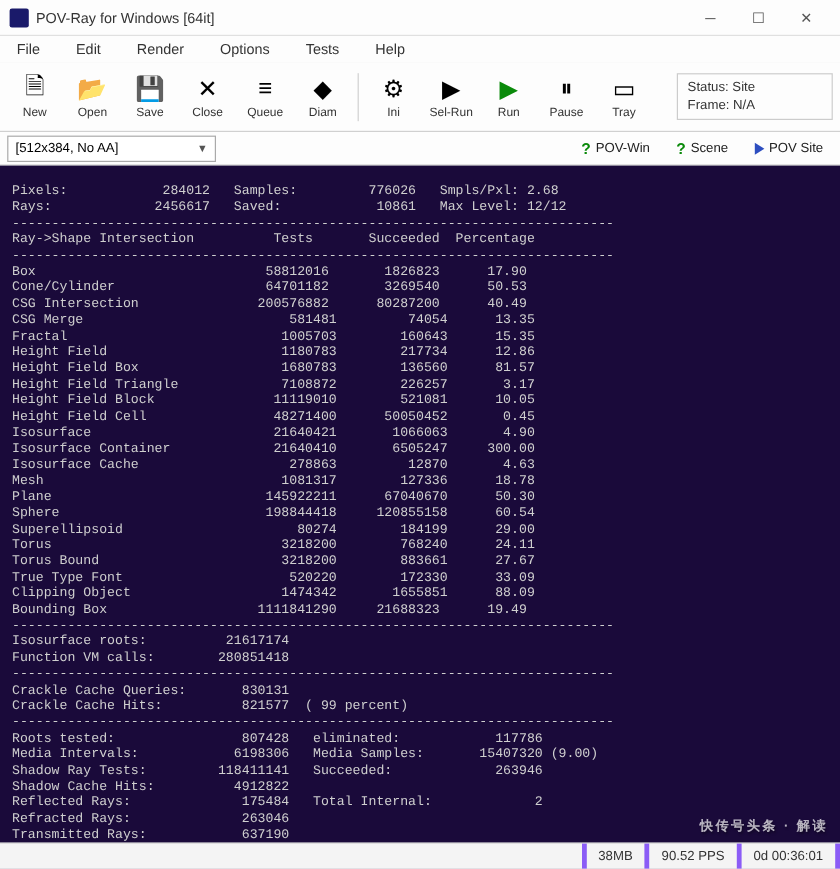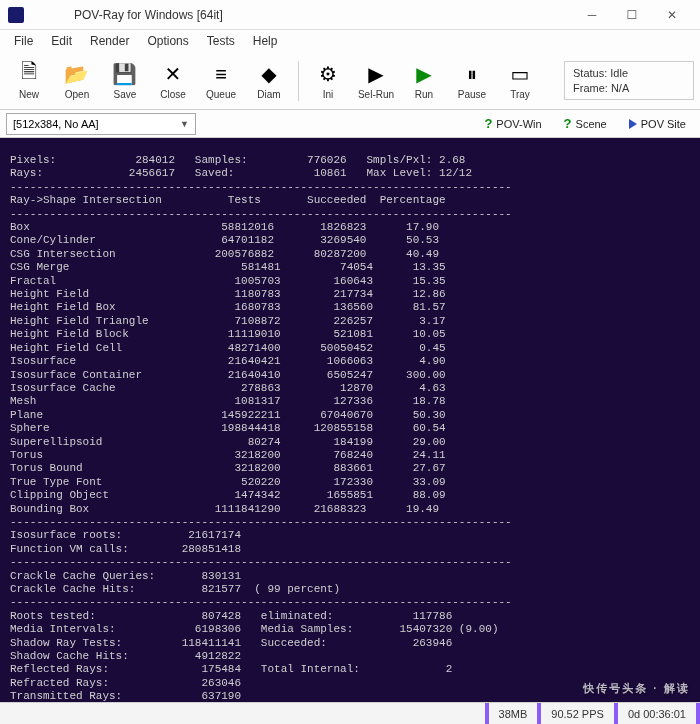--- a/index.html
+++ b/index.html
@@ -1,31 +1,31 @@
 <!DOCTYPE html>
 <html><head>
 <meta charset="utf-8">
 <style>
 * { margin: 0; padding: 0; box-sizing: border-box; }
 body { font-family: "Segoe UI", Tahoma, sans-serif; font-size: 12px; background: #f0f0f0; width: 700px; height: 724px; overflow: hidden; position: relative; }
-.titlebar { height: 30px; background: #fdfdfd; display: flex; align-items: center; padding: 0 8px; border-bottom: 1px solid #e0e0e0; gap: 44px; }
+.titlebar { height: 30px; background: #fdfdfd; display: flex; align-items: center; padding: 0 8px; border-bottom: 1px solid #e0e0e0; }
 .titlebar .title { flex: 1; font-size: 12px; color: #333; }
 .titlebar .icon { margin-right: 6px; width: 16px; height: 16px; background: #1a1a6a; border-radius: 2px; display: inline-block; }
 .win-controls { display: flex; }
 .win-btn { width: 40px; height: 28px; display: flex; align-items: center; justify-content: center; color: #555; font-size: 12px; }
-.menubar { height: 22px; background: #fdfdfd; display: flex; align-items: center; padding: 0 6px; gap: 2px; }
+.menubar { height: 22px; background: #fdfdfd; display: flex; align-items: center; padding: 0 6px; gap: 14px; }
 .menubar span { padding: 2px 8px; font-size: 12px; color: #333; }
 .toolbar { height: 58px; background: #fdfdfd; display: flex; align-items: center; padding: 2px 6px; border-bottom: 1px solid #d0d0d0; gap: 2px; }
 .tbtn { display: flex; flex-direction: column; align-items: center; justify-content: center; width: 46px; height: 52px; border: 1px solid transparent; }
 .tbtn .glyph { width: 26px; height: 26px; display: flex; align-items: center; justify-content: center; font-size: 20px; }
 .tbtn .lbl { font-size: 10px; color: #333; margin-top: 2px; }
 .tsep { width: 1px; height: 40px; background: #d0d0d0; margin: 0 4px; }
 .statusbox { margin-left: auto; border: 1px solid #ccc; padding: 4px 8px; font-size: 11px; color: #333; width: 130px; line-height: 1.3; }
 .subbar { height: 28px; background: #fdfdfd; display: flex; align-items: center; padding: 0 6px; gap: 6px; border-bottom: 1px solid #d0d0d0; }
-.combo { border: 1px solid #aaa; height: 22px; padding: 0 6px; display: flex; align-items: center; background: #fff; font-size: 11px; width: 190px; justify-content: space-between; }
+.combo { border: 1px solid #aaa; height: 22px; padding: 0 6px; display: flex; align-items: center; background: #fff; font-size: 11px; width: 174px; justify-content: space-between; }
 .combo .chev { font-size: 9px; color: #555; }
 .linkbtn { display: flex; align-items: center; gap: 4px; padding: 2px 8px; font-size: 11px; color: #222; }
 .linkbtn .q { color: #0a8a0a; font-weight: bold; font-size: 13px; }
 .linkbtn .tri { width: 0; height: 0; border-top: 5px solid transparent; border-bottom: 5px solid transparent; border-left: 8px solid #2d4ec0; }
 .console { background: #1a0a3a; color: #cfcfcf; font-family: "Consolas", "Courier New", monospace; font-size: 11px; line-height: 1.22; padding: 16px 10px; height: calc(100% - 30px - 22px - 58px - 28px - 22px); overflow: hidden; white-space: pre; position: relative; }
 .statusbar { height: 22px; background: #f4f4f4; border-top: 1px solid #d0d0d0; display: flex; align-items: center; font-size: 11px; color: #333; }
 .statusbar .cell { padding: 0 10px; border-right: 4px solid #8b5cf6; height: 100%; display: flex; align-items: center; }
 .statusbar .cell:first-child { flex: 1; }
 .watermark { position: absolute; bottom: 28px; right: 10px; font-size: 38px; font-weight: bold; color: rgba(255,255,255,0.8); font-family: "Microsoft YaHei","Segoe UI",sans-serif; letter-spacing: 1px; text-shadow: 1px 1px 2px rgba(0,0,0,0.4); pointer-events: none; }
 .watermark .sub { font-size: 11px; display: block; text-align: right; letter-spacing: 2px; color: rgba(255,255,255,0.7); }
@@ -92,21 +92,21 @@
     </div>
   <div class="tbtn">
       <span class="glyph">⏸</span>
       <span class="lbl">Pause</span>
     </div>
   <div class="tbtn">
       <span class="glyph">▭</span>
       <span class="lbl">Tray</span>
     </div>
   <div class="statusbox">
-    <div>Status:  Idle</div>
+    <div>Status:  Site</div>
     <div>Frame:  N/A</div>
   </div>
 </div>
 
 <div class="subbar">
   <div class="combo">
     <span>[512x384, No AA]</span>
     <span class="chev">▼</span>
   </div>
   <div style="flex:1"></div>

